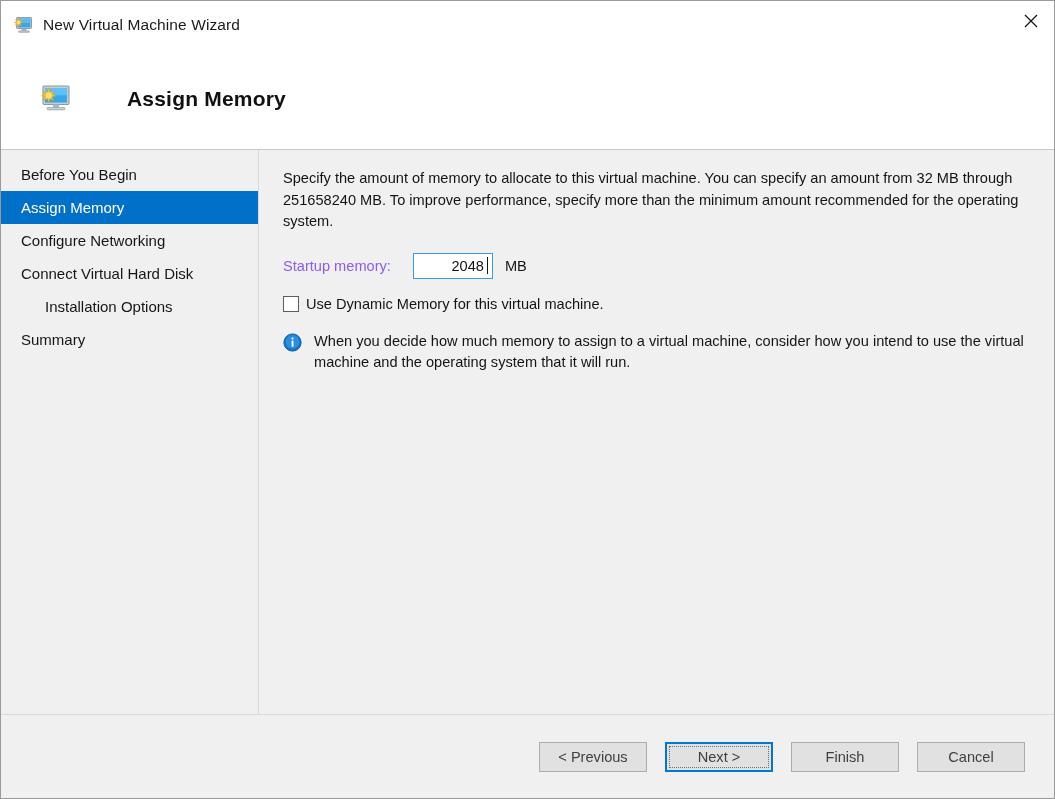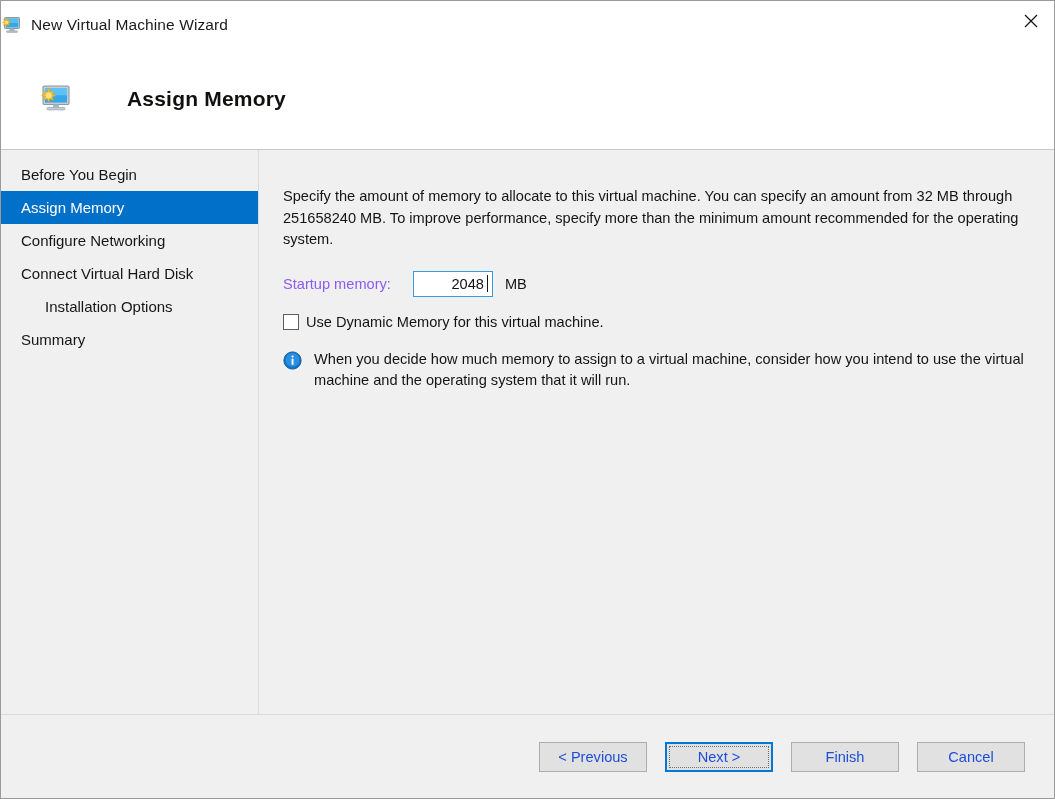--- a/index.html
+++ b/index.html
@@ -28,21 +28,21 @@
   }
 
   
   .titlebar {
     position: relative;
     height: 48px;
     min-height: 48px;
     background: #ffffff;
     display: flex;
     align-items: center;
-    padding-left: 0;
+    padding-left: 12px;
   }
   .title-icon {
     width: 20px;
     height: 20px;
     margin-right: 10px;
     flex: 0 0 auto;
     position: relative;
   }
   .title-text {
     font-size: 15.5px;
@@ -115,21 +115,21 @@
     box-sizing: border-box;
   }
   .nav-item.indent { padding-left: 44px; }
   .nav-item.selected {
     background: #0070c8;
     color: #ffffff;
   }
 
   .content {
     flex: 1 1 auto;
-    padding: 36px 0 0 24px;
+    padding: 18px 0 0 24px;
     position: relative;
     box-sizing: border-box;
   }
   .desc {
     font-size: 14.6px;
     color: #141414;
     line-height: 21.5px;
     width: 742px;
     margin: 0;
   }
@@ -226,21 +226,21 @@
     box-sizing: border-box;
   }
   .btn {
     width: 108px;
     height: 30px;
     box-sizing: border-box;
     background: #e1e1e1;
     border: 1px solid #adadad;
     font-family: "Liberation Sans", sans-serif;
     font-size: 14.6px;
-    color: #1d4ed8;
+    color: #404040;
     margin-left: 18px;
     cursor: default;
     display: flex;
     align-items: center;
     justify-content: center;
     position: relative;
     padding: 0;
   }
   .btn.default {
     border: 2px solid #0078d7;

